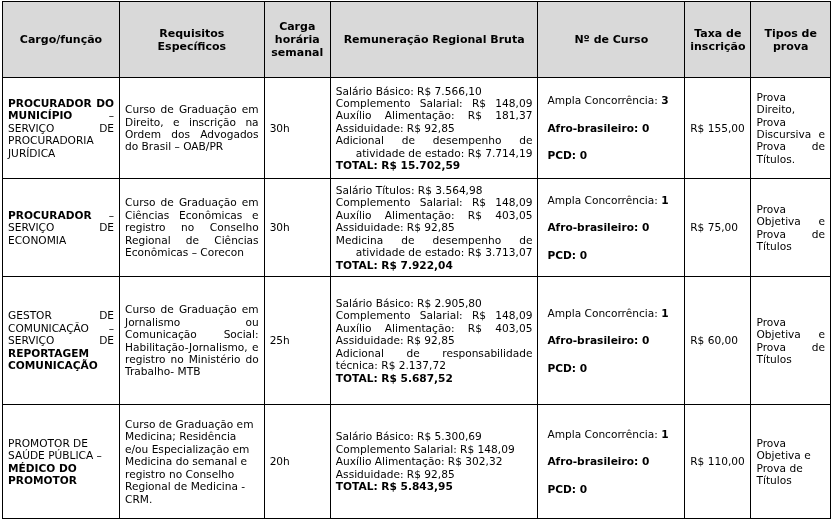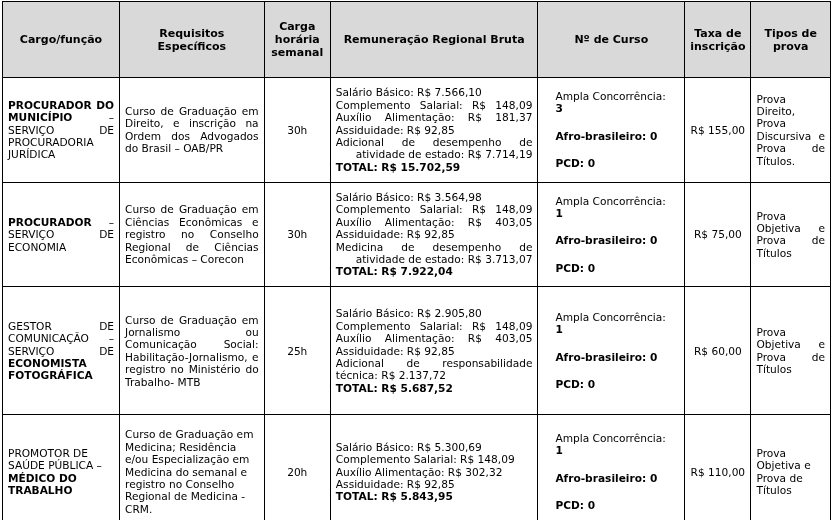--- a/index.html
+++ b/index.html
@@ -16,25 +16,25 @@
   }
   th { background: #d9d9d9; font-weight: bold; text-align: center; height: 75px; font-size: 11px; line-height: 13px; }
   .c-cargo { width: 106px; }
   .c-req { width: 131px; }
   .c-carga { width: 60px; }
   .c-rem { width: 188px; }
   .c-vagas { width: 133px; }
   .c-taxa { width: 60px; }
   .c-tipo { width: 72px; }
   .just { text-align: justify; text-align-last: auto; }
-  .center { text-align: center; }
+  .center { }
   .b { font-weight: bold; }
   .line { display: block; }
   .jline { display: block; text-align: justify; text-align-last: justify; }
-  .vag-line { display: block; margin: 12px; }
+  .vag-line { display: block; margin: 4px; }
   .vag-line + .vag-line { margin-top: 15px; font-weight: bold; }
   tr.r1 td { height: 100px; }
   tr.r2 td { height: 97px; }
   tr.r3 td { height: 127px; }
   tr.r4 td { height: 113px; }
 </style>
 </head>
 <body>
 
 <table>
@@ -83,39 +83,39 @@
       <td class="just">Prova Direito, Prova Discursiva e Prova de Títulos.</td>
     </tr>
 
     <tr class="r2">
       <td class="just">
         <span class="b">PROCURADOR</span><span> – SERVIÇO DE ECONOMIA</span>
       </td>
       <td class="just">Curso de Graduação em Ciências Econômicas e registro no Conselho Regional de Ciências Econômicas – Corecon</td>
       <td class="center">30h</td>
       <td>
-        <span class="line">Salário Básico: R$ 3.564,98</span>
+        <span class="line">Salário Títulos: R$ 3.564,98</span>
         <span class="jline">Complemento Salarial: R$ 148,09</span>
         <span class="jline">Auxílio Alimentação: R$ 403,05</span>
         <span class="line">Assiduidade: R$ 92,85</span>
         <span class="line just" style="text-align-last:right">Medicina de desempenho de atividade de estado: R$ 3.713,07</span>
         <span class="line b">TOTAL: R$ 7.922,04</span>
       </td>
       <td>
         <p class="vag-line"><span>Ampla Concorrência: </span><span class="b">1</span></p>
         <p class="vag-line">Afro-brasileiro: 0</p>
         <p class="vag-line">PCD: 0</p>
       </td>
       <td class="center">R$ 75,00</td>
       <td class="just">Prova Objetiva e Prova de Títulos</td>
     </tr>
 
     <tr class="r3">
       <td class="just">
-        <span>GESTOR DE COMUNICAÇÃO – SERVIÇO DE </span><span class="b">ECONOMISTA FOTOGRÁFICA</span>
+        <span>GESTOR DE COMUNICAÇÃO – SERVIÇO DE </span><span class="b">REPORTAGEM COMUNICAÇÃO</span>
       </td>
       <td class="just">Curso de Graduação em Jornalismo ou Comunicação Social: Habilitação-Jornalismo, e registro no Ministério do Trabalho- MTB</td>
       <td class="center">25h</td>
       <td>
         <span class="line">Salário Básico: R$ 2.905,80</span>
         <span class="jline">Complemento Salarial: R$ 148,09</span>
         <span class="jline">Auxílio Alimentação: R$ 403,05</span>
         <span class="line">Assiduidade: R$ 92,85</span>
         <span class="line just">Adicional de responsabilidade técnica: R$ 2.137,72</span>
         <span class="line b">TOTAL: R$ 5.687,52</span>
@@ -124,21 +124,21 @@
         <p class="vag-line"><span>Ampla Concorrência: </span><span class="b">1</span></p>
         <p class="vag-line">Afro-brasileiro: 0</p>
         <p class="vag-line">PCD: 0</p>
       </td>
       <td class="center">R$ 60,00</td>
       <td class="just">Prova Objetiva e Prova de Títulos</td>
     </tr>
 
     <tr class="r4">
       <td>
-        <span>PROMOTOR DE SAÚDE PÚBLICA – </span><span class="b">MÉDICO DO TRABALHO</span>
+        <span>PROMOTOR DE SAÚDE PÚBLICA – </span><span class="b">MÉDICO DO PROMOTOR</span>
       </td>
       <td>Curso de Graduação em Medicina; Residência e/ou Especialização em Medicina do semanal e registro no Conselho Regional de Medicina - CRM.</td>
       <td class="center">20h</td>
       <td>
         <span class="line">Salário Básico: R$ 5.300,69</span>
         <span class="line">Complemento Salarial: R$ 148,09</span>
         <span class="line">Auxílio Alimentação: R$ 302,32</span>
         <span class="line">Assiduidade: R$ 92,85</span>
         <span class="line b">TOTAL: R$ 5.843,95</span>
       </td>

